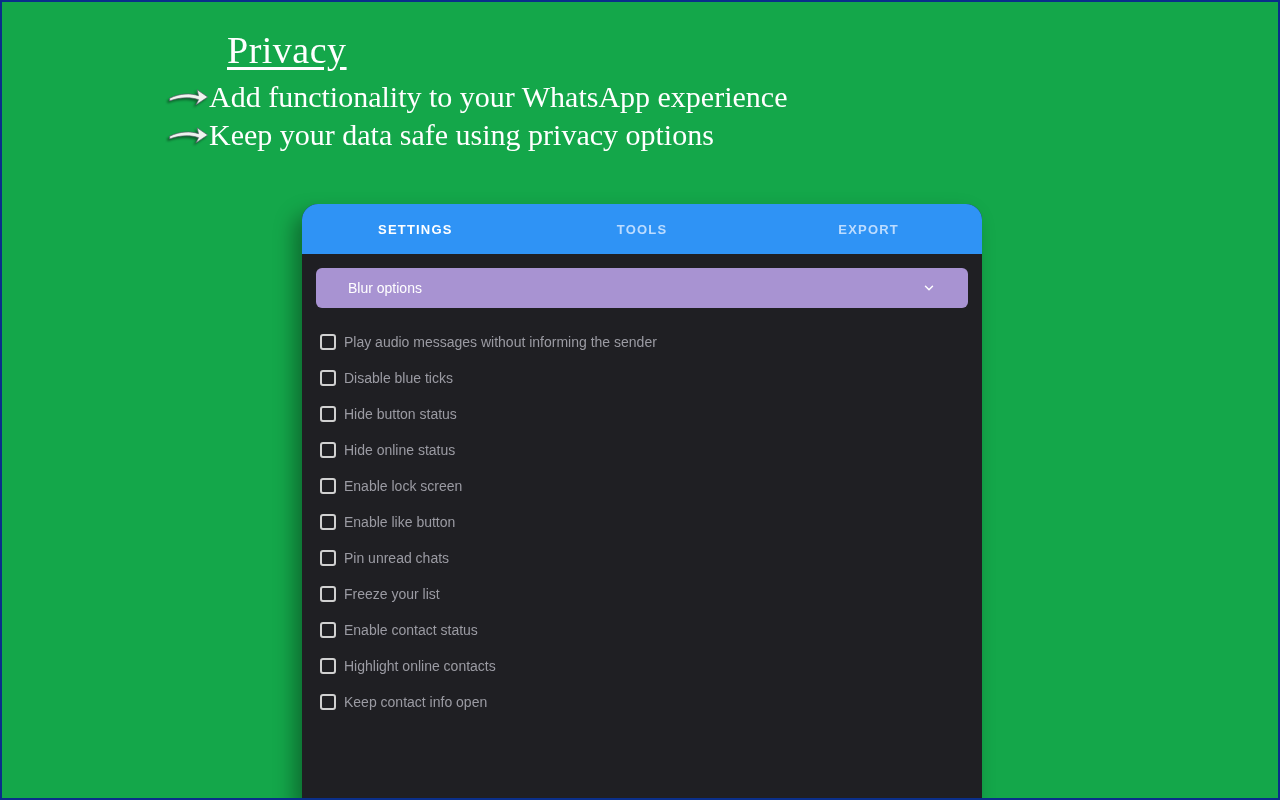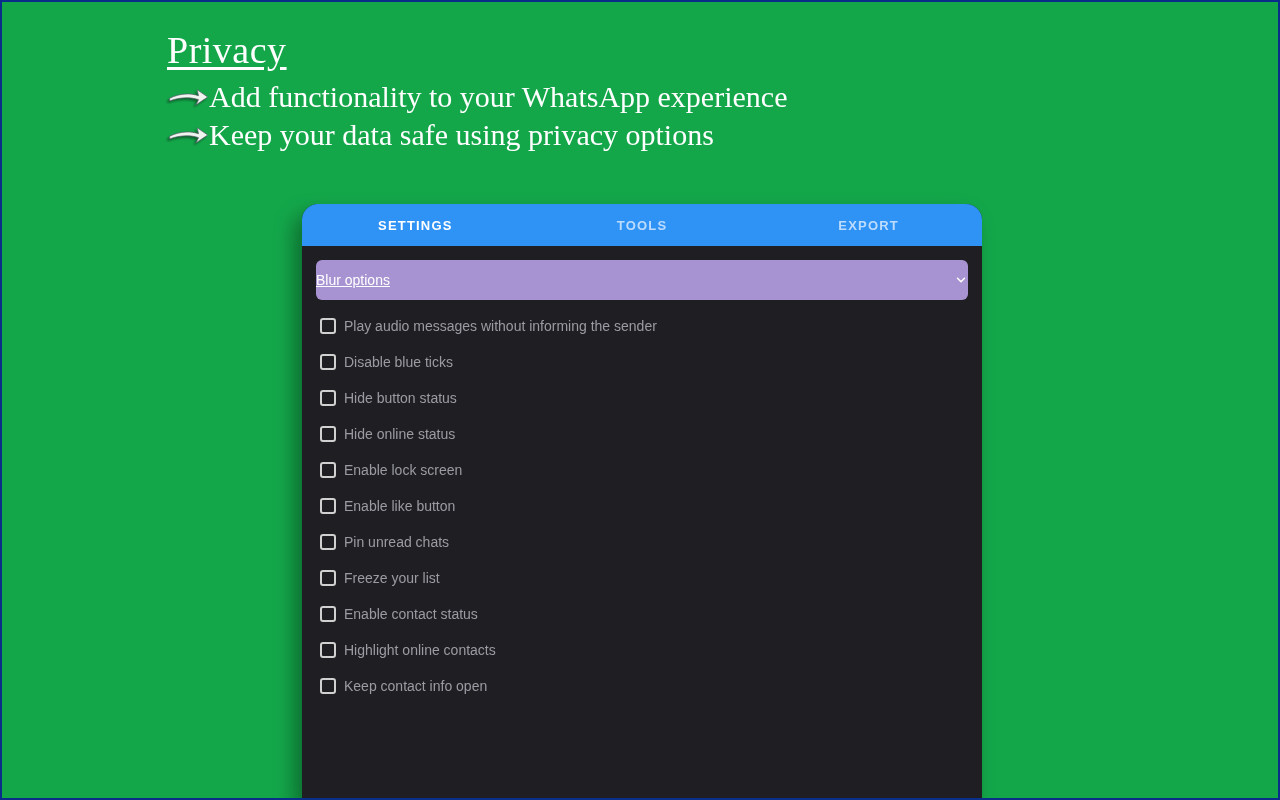--- a/index.html
+++ b/index.html
@@ -14,20 +14,21 @@
     position: absolute;
     left: 165px;
     top: 26px;
   }
   .hero-title {
     font-family: Georgia, "Times New Roman", serif;
     font-size: 38px;
     color: #fff;
     text-decoration: underline;
     text-underline-offset: 4px;
+    margin-left: 60px;
     margin-bottom: 8px;
     letter-spacing: 0.5px;
   }
   .hero-line {
     display: flex;
     align-items: center;
     margin-bottom: 4px;
   }
   .hero-arrow {
     width: 42px;
@@ -45,21 +46,21 @@
     top: 202px;
     width: 680px;
     height: 598px;
     border-radius: 16px 16px 0 0;
     overflow: hidden;
     box-shadow: -8px 10px 20px rgba(0,0,0,0.35);
     background: #1f1f23;
   }
   .tabs {
     display: flex;
-    height: 42px;
+    height: 50px;
     background: #2f93f5;
   }
   .tab {
     flex: 1;
     display: flex;
     align-items: center;
     justify-content: center;
     font-size: 13px;
     font-weight: 700;
     letter-spacing: 1.2px;
@@ -71,27 +72,26 @@
   .panel-body {
     padding: 14px 14px 0 14px;
     height: calc(100% - 42px);
     overflow-y: auto;
   }
   .dropdown {
     background: #a893d2;
     color: #fff;
     font-size: 14px;
     border-radius: 6px;
-    padding: 12px 0;
+    padding: 12px 32px;
     display: flex;
     align-items: center;
     justify-content: space-between;
     cursor: pointer;
-    margin-bottom: 8px;
-    text-decoration: underline;
+    margin-bottom: 16px;
   }
   .chevron {
     width: 14px;
     height: 14px;
   }
   .options-list {
     padding: 0 2px 20px 2px;
   }
   .option-row {
     display: flex;

